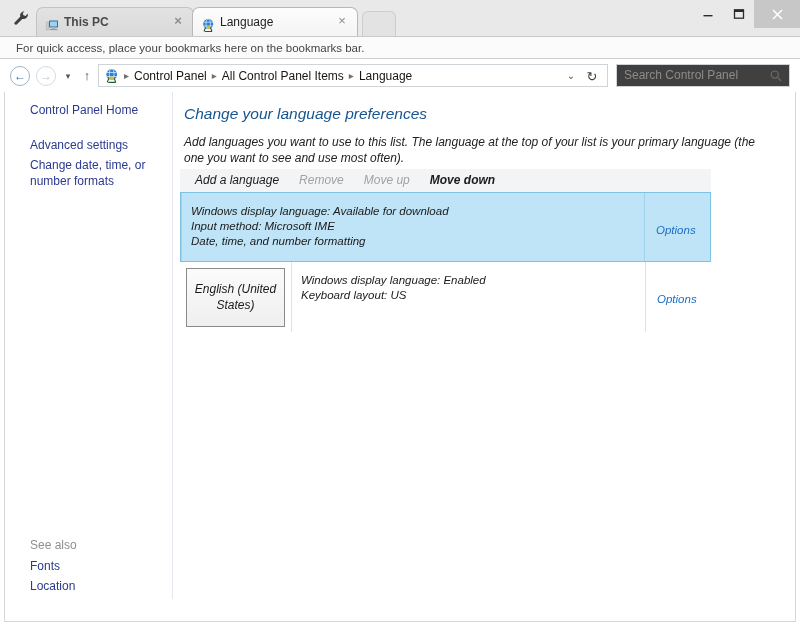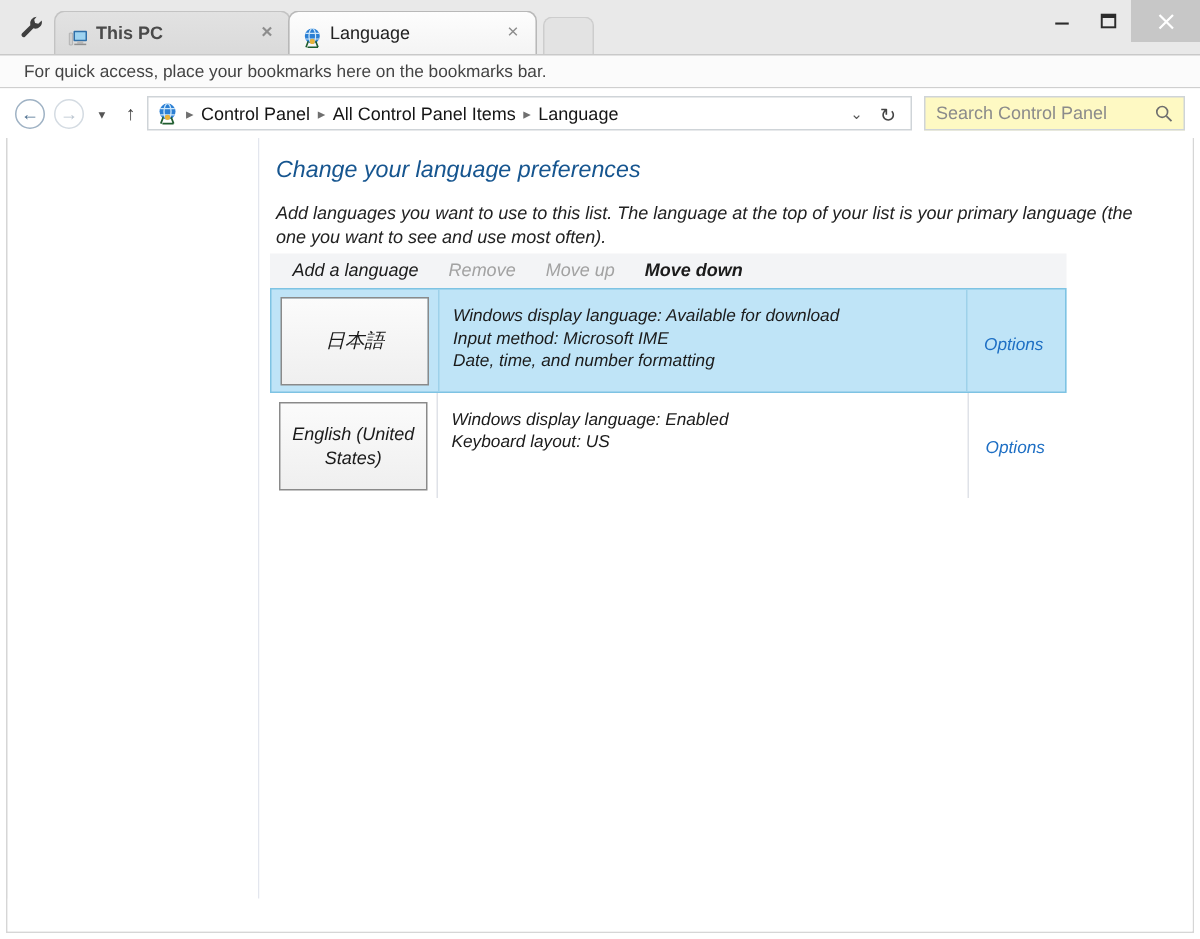--- a/index.html
+++ b/index.html
@@ -180,21 +180,21 @@
   .crumb-refresh {
     position: absolute; right: 4px; top: 3px;
     width: 22px; height: 17px; text-align: center;
     color: #444; font-size: 13px; line-height: 17px;
   }
 
   .searchbox {
     position: absolute;
     left: 616px; top: 5px;
     width: 174px; height: 23px;
-    background: #fef9c3;
+    background: #404040;
     border: 1px solid #cfd4d8;
     font-size: 12px;
     color: #8b8b8b;
     line-height: 21px;
     padding-left: 7px;
   }
   .search-icon {
     position: absolute;
     right: 6px; top: 4px;
     width: 14px; height: 14px;
@@ -470,42 +470,50 @@
           <svg width="14" height="14" viewBox="0 0 14 14">
             <circle cx="5.8" cy="5.6" r="3.6" fill="none" stroke="#6e6e6e" stroke-width="1.1"></circle>
             <path d="M8.6 8.4 L12 11.8" stroke="#6e6e6e" stroke-width="1.2"></path>
           </svg>
         </span>
       </div>
     </div>
 
     <div class="winbody">
 
+      <div class="navpane">
+        <a class="navlink">Control Panel Home</a>
+        <a class="navlink spaced">Advanced settings</a>
+        <a class="navlink wrap">Change date, time, or number formats</a>
+
+        <div class="seealso-wrap">
+          <div class="seealso-title">See also</div>
+          <a class="navlink">Fonts</a>
+          <a class="navlink">Location</a>
+        </div>
+      </div>
 
       <div class="pane-divider"></div>
       <div class="pane-divider-right"></div>
 
       <div class="content">
 
         <h1 class="page-title">Change your language preferences</h1>
         <div class="page-desc">Add languages you want to use to this list. The language at the top of your list is your primary language (the one you want to see and use most often).</div>
 
         <div class="cmdbar">
           <div class="cmdbtn">Add a language</div>
           <div class="cmdbtn disabled">Remove</div>
           <div class="cmdbtn disabled">Move up</div>
           <div class="cmdbtn bold">Move down</div>
         </div>
 
         <div class="langlist">
 
           <div class="langrow selected">
-            <div class="langtile-wrap">
-              <div class="langtile jp">日本語</div>
-            </div>
             <div class="langinfo">
               <div>Windows display language: Available for download</div>
               <div>Input method: Microsoft IME</div>
               <div>Date, time, and number formatting</div>
             </div>
             <div class="langopts">
               <a class="optlink">Options</a>
             </div>
           </div>
 

